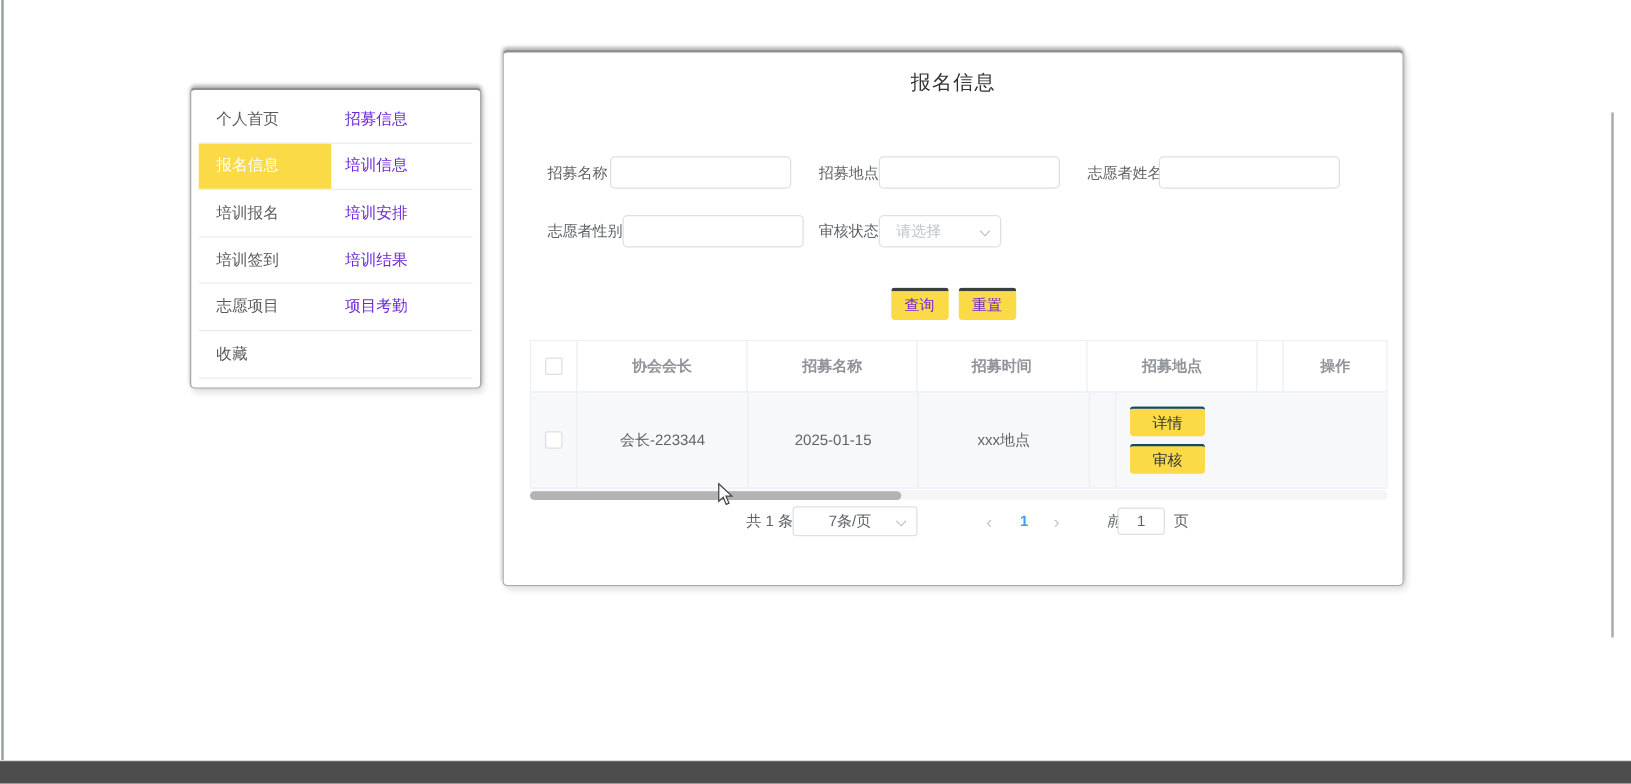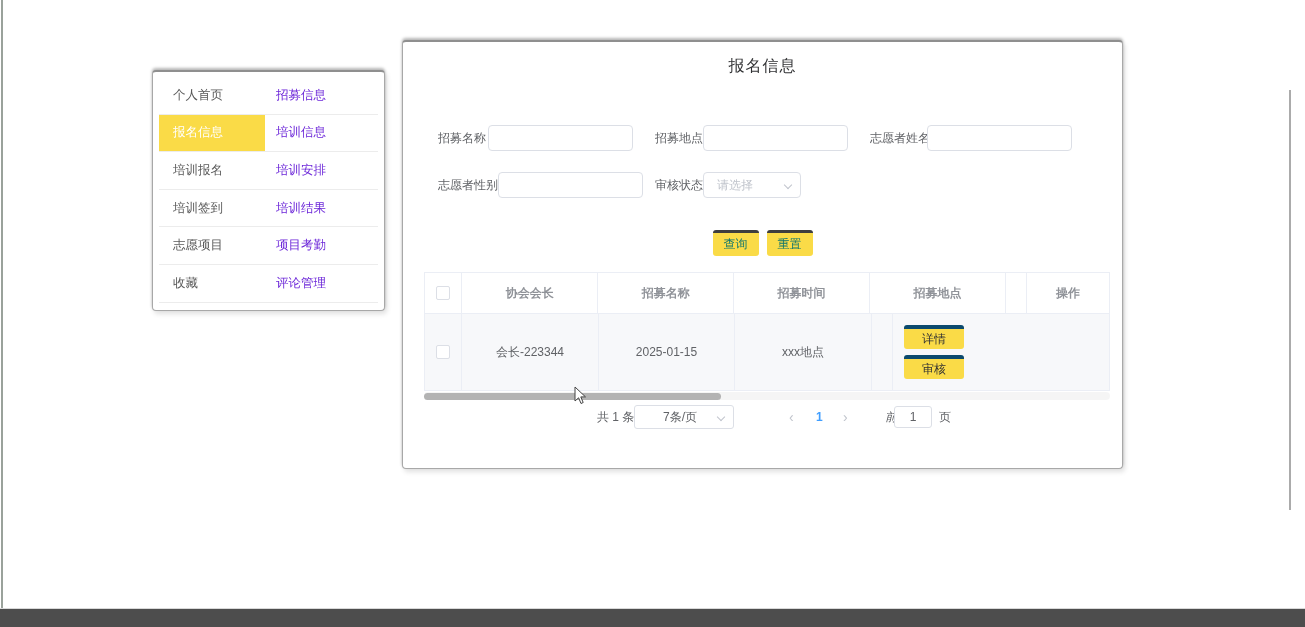--- a/index.html
+++ b/index.html
@@ -33,36 +33,36 @@
     background:#fff; font-size:12px; color:#606266; padding:0 8px; outline:none; }
   .fselect { position:absolute; height:26px; border:1px solid #dcdfe6; border-radius:4px;
     background:#fff; display:flex; align-items:center; padding:0 8px; cursor:pointer; }
   .fselect .ph { font-size:12px; color:#c0c4cc; flex:1; }
   .chev { width:8px; height:8px; position:relative; }
   .chev::before { content:""; position:absolute; left:1px; top:1px; width:5px; height:5px;
     border-right:1px solid #c0c4cc; border-bottom:1px solid #c0c4cc; transform:rotate(45deg); }
 
   .btn-row { position:absolute; left:0; top:188px; width:100%; display:flex; justify-content:center; gap:8px; }
   .ybtn { width:46px; height:26px; background:#fadb47; border:none; border-top:3px solid #3e3e3e;
-    border-radius:3px; font-size:12px; color:#0f766e; cursor:pointer;
+    border-radius:3px; font-size:12px; color:#6d28d9; cursor:pointer;
     font-family:Liberation Serif, serif; }
 
   
   .tbl { position:absolute; left:21px; top:230px; width:686px; border:1px solid #ebeef5; border-bottom:none; }
   .tr { display:flex; }
   .tr.head { height:40px; background:#fff; }
   .tr.body { height:78px; background:#f7f8fa; border-top:1px solid #ebeef5; border-bottom:1px solid #ebeef5; }
   .td { display:flex; align-items:center; justify-content:center; border-right:1px solid #ebeef5;
     font-size:12px; color:#606266; text-align:center; }
   .td:last-child { border-right:none; }
   .tr.head .td { color:#909399; font-weight:bold; }
   .c0 { width:37px; } .c1 { width:137px; } .c2 { width:136px; } .c3 { width:136px; }
   .c4 { width:137px; } .c5 { width:21px; } .c6 { width:82px; flex-direction:column; gap:6px; }
   .cbx { width:14px; height:14px; border:1px solid #dcdfe6; border-radius:2px; background:#fff; cursor:pointer; }
-  .minibtn { width:60px; height:24px; background:#fadb47; border:none; border-top:4px solid #0c4a6e;
+  .minibtn { width:60px; height:24px; background:#fadb47; border:none; border-top:2px solid #0c4a6e;
     border-radius:3px; font-size:12px; color:#333; cursor:pointer;
     font-family:"Liberation Sans","DejaVu Sans",sans-serif; }
 
   .hscroll { position:absolute; left:21px; top:350px; width:686px; height:8px;
     background:rgba(0,0,0,0.04); border-radius:4px; }
   .hthumb { position:absolute; left:0; top:0.5px; width:297px; height:7px; background:#b3b3b3; border-radius:4px; cursor:pointer; }
 
   
   .pgn { position:absolute; left:0; top:363px; width:100%; height:24px; font-size:12px; color:#606266; }
   .pgn .abs { position:absolute; line-height:24px; }
@@ -101,21 +101,20 @@
     <div class="menu-row">
       <div class="menu-cell-left">培训签到</div>
       <div class="menu-cell-right">培训结果</div>
     </div>
     <div class="menu-row">
       <div class="menu-cell-left">志愿项目</div>
       <div class="menu-cell-right">项目考勤</div>
     </div>
     <div class="menu-row">
       <div class="menu-cell-left">收藏</div>
-      <div class="menu-cell-right">评论管理</div>
     </div>
   </div>
 
   <div class="card main">
     <div class="main-title">报名信息</div>
 
     <div class="flabel" style="left:35px; top:83px;">招募名称</div>
     <input class="finput" style="left: 85px; top: 83px; width: 145px;">
     <div class="flabel" style="left:252px; top:83px;">招募地点</div>
     <input class="finput" style="left: 300px; top: 83px; width: 145px;">

